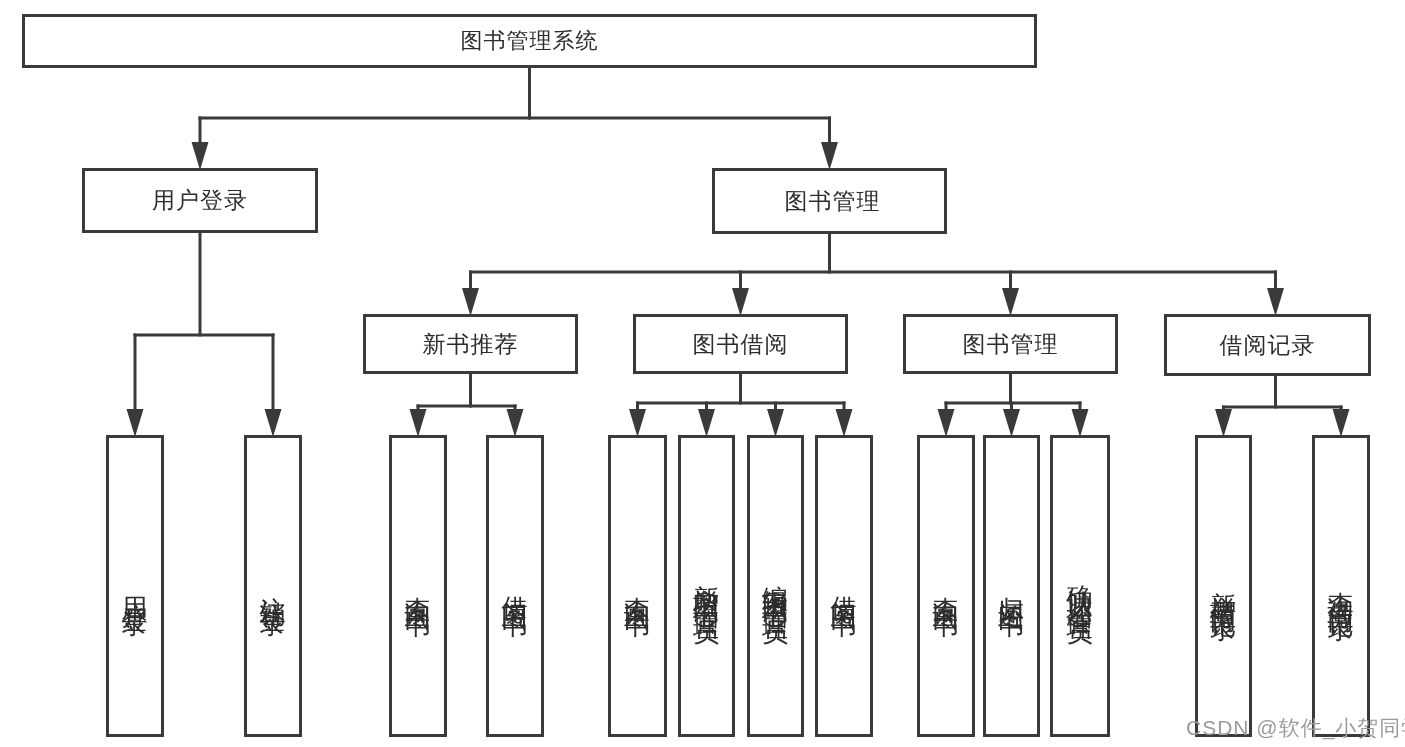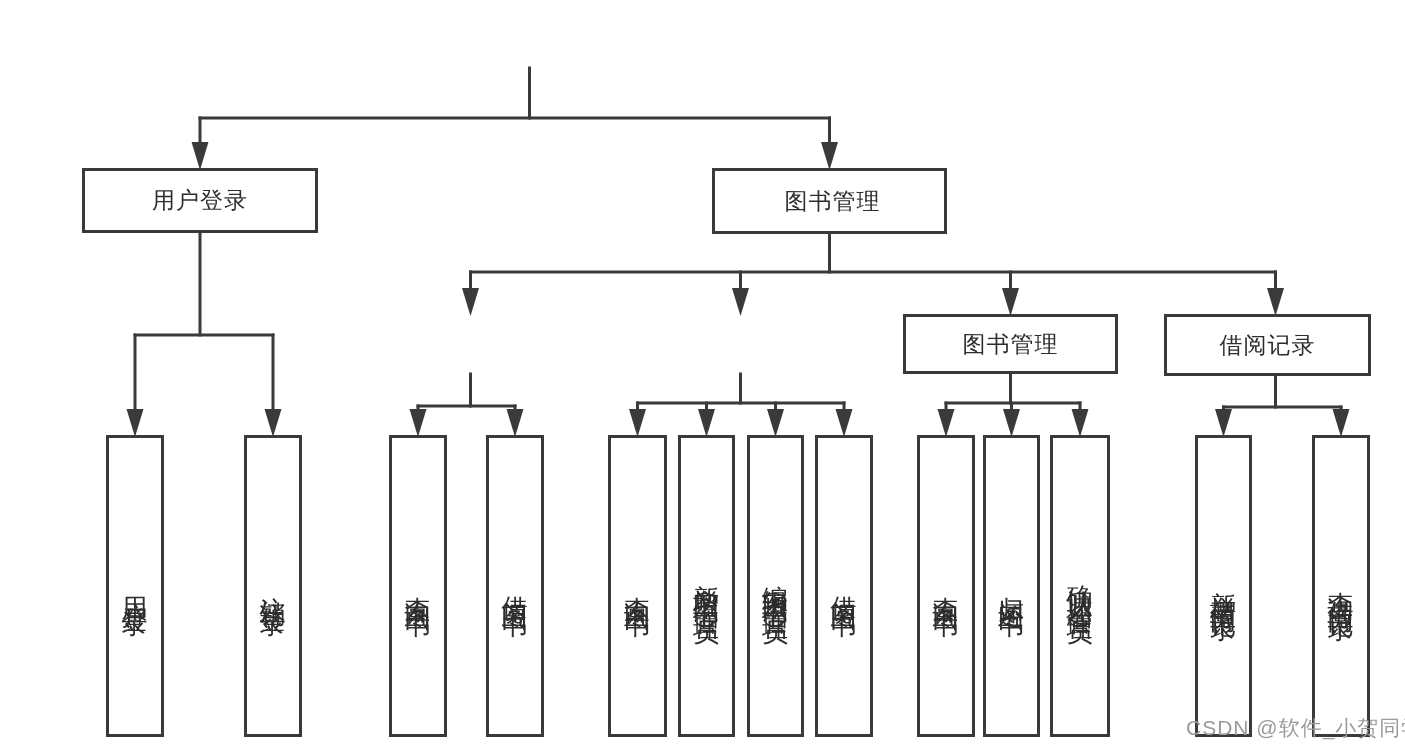--- a/index.html
+++ b/index.html
@@ -98,28 +98,37 @@
       <line x1="1080" y1="403" x2="1080" y2="415"></line>
       <polygon points="1071.5,409 1088.5,409 1080,437"></polygon>
       <line x1="1275.5" y1="376" x2="1275.5" y2="407"></line>
       <line x1="1223.5" y1="407" x2="1341" y2="407"></line>
       <line x1="1223.5" y1="407" x2="1223.5" y2="415"></line>
       <polygon points="1215,409 1232,409 1223.5,437"></polygon>
       <line x1="1341" y1="407" x2="1341" y2="415"></line>
       <polygon points="1332.5,409 1349.5,409 1341,437"></polygon>
     </svg>
 
+  <div class="node root-node" style="left:22px;top:14px;width:1015px;height:54px;">
+    <span>图书管理系统</span>
+  </div>
 
   <div class="node h-node" style="left:82px;top:168px;width:236px;height:65px;">
     <span>用户登录</span>
   </div>
   <div class="node h-node" style="left:712px;top:168px;width:235px;height:66px;padding-left:6px;">
     <span>图书管理</span>
   </div>
 
+  <div class="node h-node" style="left:363px;top:314px;width:215px;height:60px;">
+    <span>新书推荐</span>
+  </div>
+  <div class="node h-node" style="left:633px;top:314px;width:215px;height:60px;">
+    <span>图书借阅</span>
+  </div>
   <div class="node h-node" style="left:903px;top:314px;width:215px;height:60px;">
     <span>图书管理</span>
   </div>
   <div class="node h-node" style="left:1164px;top:314px;width:207px;height:62px;">
     <span>借阅记录</span>
   </div>
 
   <div class="node leaf" style="left:106px;top:435px;width:58px;height:302px;">
     <span class="vtext">用户登录</span>
   </div>

